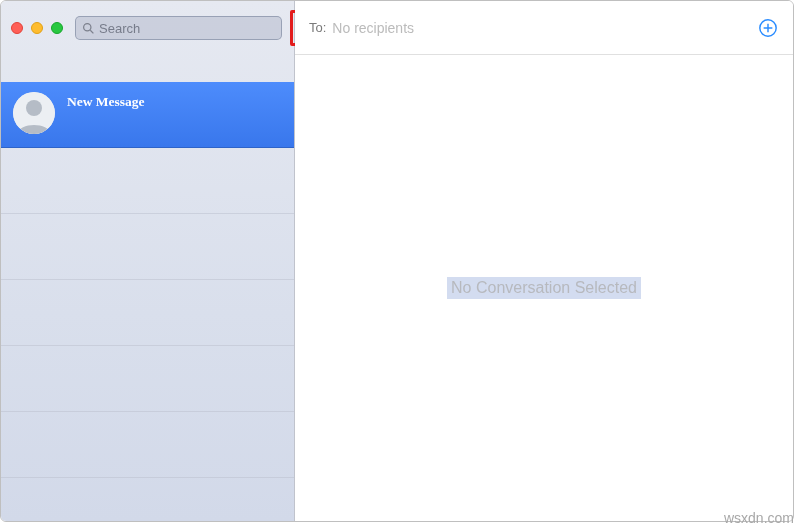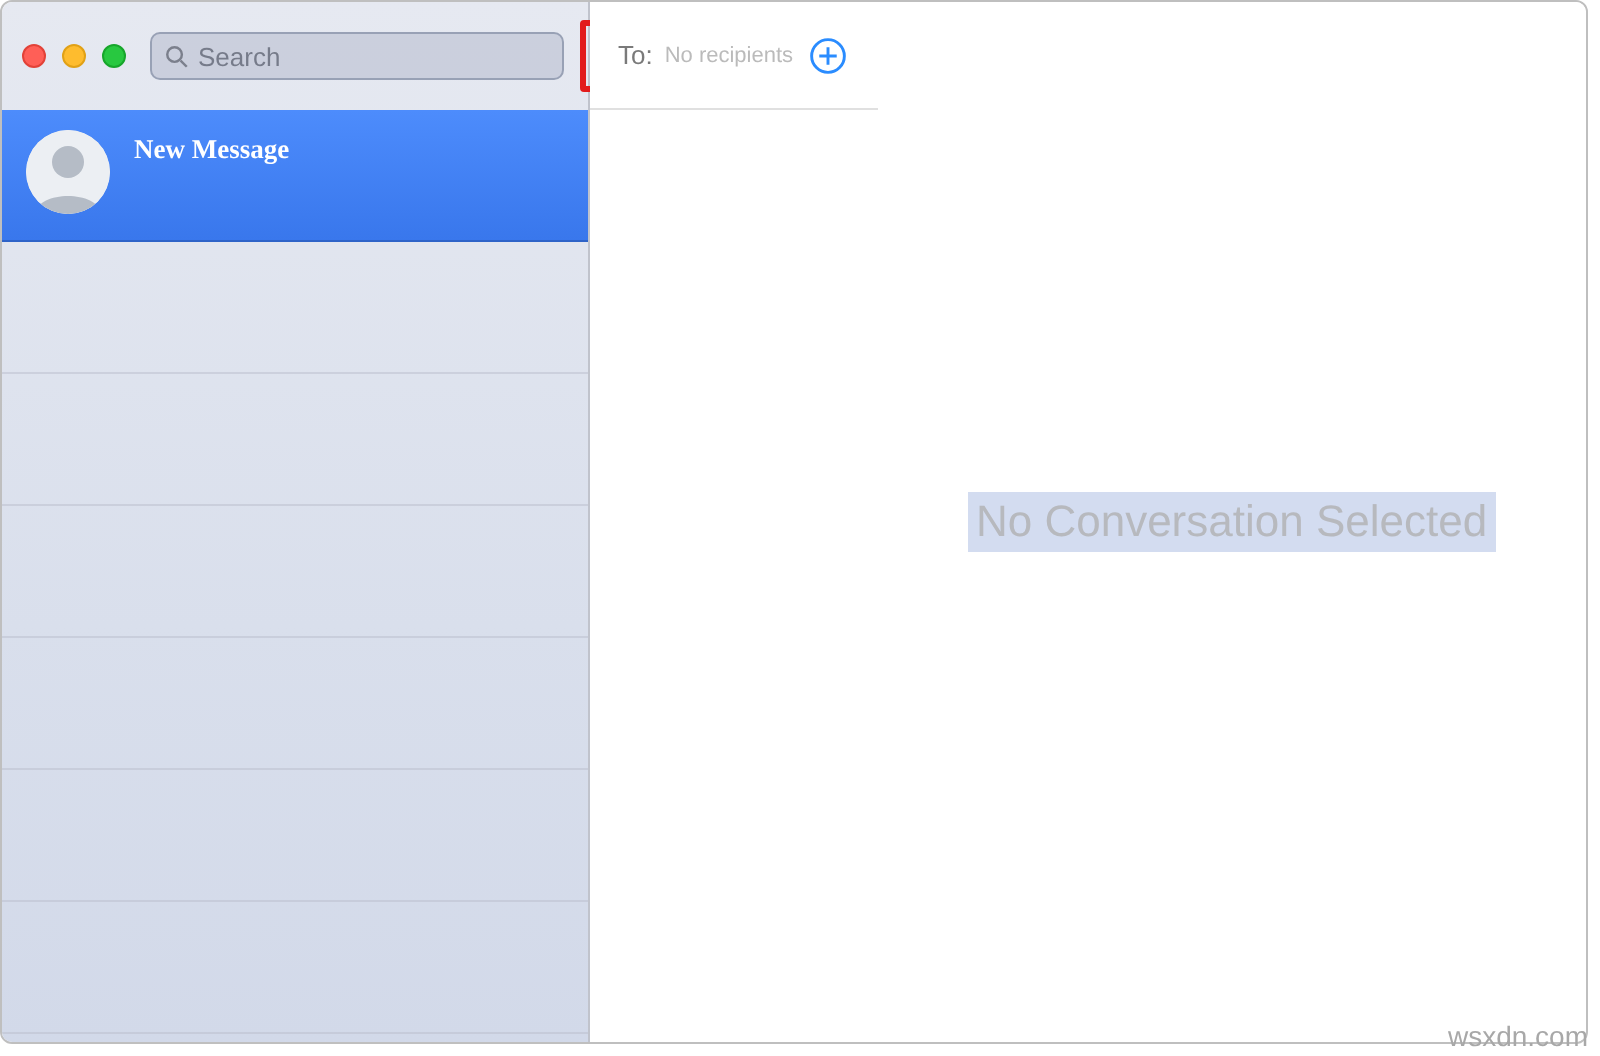--- a/index.html
+++ b/index.html
@@ -26,20 +26,21 @@
     }
     
     .sidebar {
       width: 294px;
       flex-shrink: 0;
       height: 100%;
       background: linear-gradient(to bottom, #e6e9f1, #d9dfec 60%, #d2d9e9);
       border-right: 1px solid #c0c3cc;
       display: flex;
       flex-direction: column;
+      gap: 27px;
     }
     .titlebar-row {
       height: 54px;
       display: flex;
       align-items: center;
       padding: 0 10px;
       gap: 8px;
     }
     .traffic-lights {
       display: flex;
@@ -131,55 +132,55 @@
       margin-top: 2px;
     }
     .empty-row {
       height: 66px;
       border-bottom: 1px solid rgba(185,190,204,0.5);
     }
     
     .main {
       flex: 1;
       display: flex;
-      flex-direction: row;
+      flex-direction: column;
       position: relative;
       background: #fff;
     }
     .tofield {
       height: 54px;
       border-bottom: 1px solid #e0e0e0;
       display: flex;
       align-items: center;
       padding: 0 14px;
       gap: 6px;
     }
     .to-label {
       font-size: 13px;
       color: #7a7a7a;
     }
     .to-placeholder {
-      font-size: 11px;
+      font-size: 14px;
       color: #bbbbbb;
       flex: 1;
     }
     .add-btn {
       width: 22px; height: 22px;
       display: flex;
       align-items: center; justify-content: center;
     }
     .add-icon { width: 20px; height: 20px; }
     .main-body {
       flex: 1;
       display: flex;
       align-items: center;
       justify-content: center;
     }
     .empty-state {
-      font-size: 22px;
+      font-size: 16px;
       color: #b7b9be;
       background: #d3dcf0;
       padding: 2px 4px;
     }
     .watermark {
       position: absolute;
       right: 6px;
       bottom: 2px;
       font-size: 14px;
       color: #a8a8a8;

